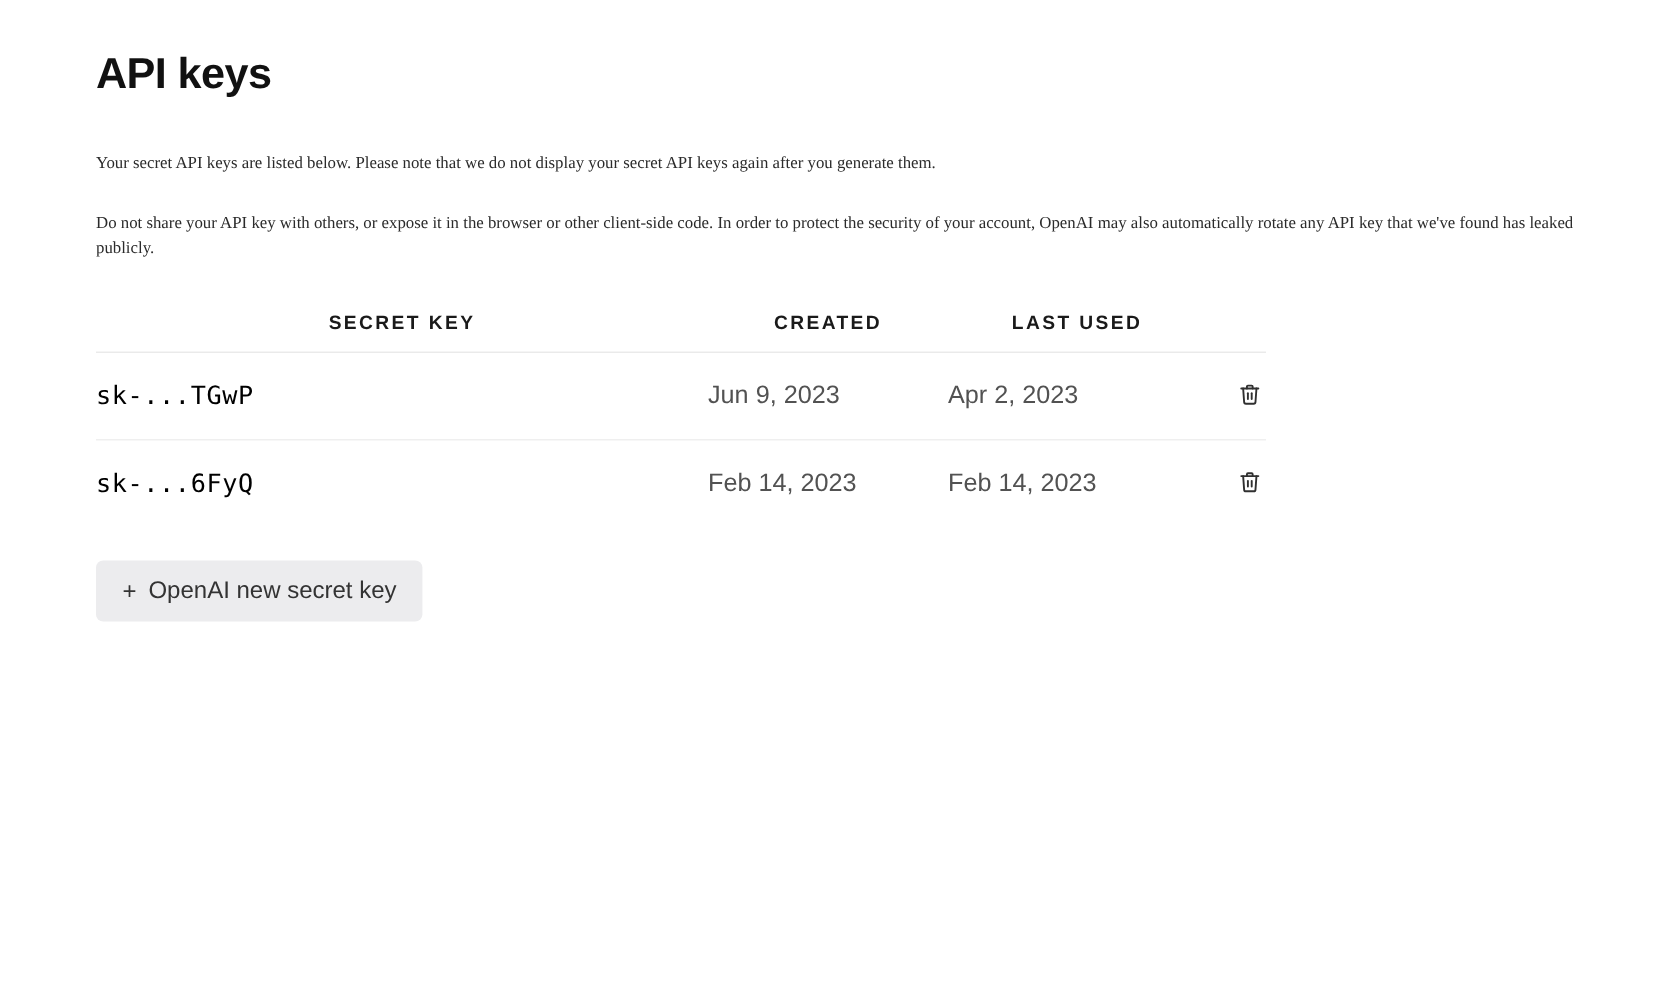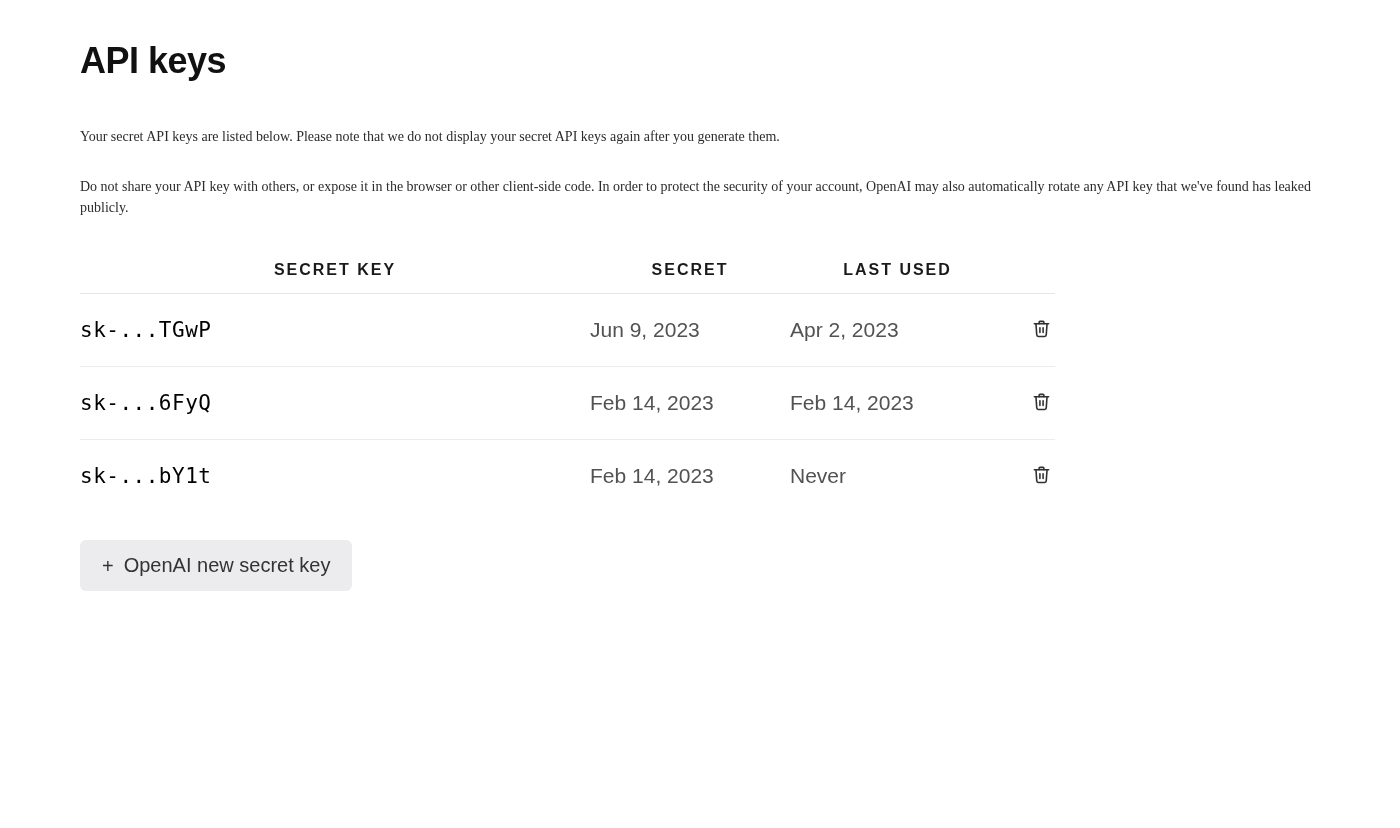--- a/index.html
+++ b/index.html
@@ -104,21 +104,21 @@
 
 <h1 class="page-title">API keys</h1>
 
 <p class="description">Your secret API keys are listed below. Please note that we do not display your secret API keys again after you generate them.</p>
 <p class="description">Do not share your API key with others, or expose it in the browser or other client-side code. In order to protect the security of your account, OpenAI may also automatically rotate any API key that we've found has leaked publicly.</p>
 
 <table class="keys-table">
   <thead>
     <tr>
       <th class="col-secret">SECRET KEY</th>
-      <th class="col-created">SECRET</th>
+      <th class="col-created">CREATED</th>
       <th class="col-lastused">LAST USED</th>
       <th class="col-actions"></th>
     </tr>
   </thead>
   <tbody>
     <tr>
       <td><span class="secret-key">sk-...TGwP</span></td>
       <td>Jun 9, 2023</td>
       <td>Apr 2, 2023</td>
       <td class="col-actions">
@@ -146,38 +146,20 @@
                 <polyline points="3 6 5 6 21 6"></polyline>
                 <path d="M19 6l-1 14a2 2 0 0 1-2 2H8a2 2 0 0 1-2-2L5 6"></path>
                 <path d="M10 11v6"></path>
                 <path d="M14 11v6"></path>
                 <path d="M9 6V4a1 1 0 0 1 1-1h4a1 1 0 0 1 1 1v2"></path>
               </svg>
           </span>
         </button>
       </td>
     </tr>
-    <tr>
-      <td><span class="secret-key">sk-...bY1t</span></td>
-      <td>Feb 14, 2023</td>
-      <td>Never</td>
-      <td class="col-actions">
-        <button class="delete-btn">
-          <span>
-            <svg viewBox="0 0 24 24" fill="none" stroke="currentColor" stroke-width="2" stroke-linecap="round" stroke-linejoin="round">
-                <polyline points="3 6 5 6 21 6"></polyline>
-                <path d="M19 6l-1 14a2 2 0 0 1-2 2H8a2 2 0 0 1-2-2L5 6"></path>
-                <path d="M10 11v6"></path>
-                <path d="M14 11v6"></path>
-                <path d="M9 6V4a1 1 0 0 1 1-1h4a1 1 0 0 1 1 1v2"></path>
-              </svg>
-          </span>
-        </button>
-      </td>
-    </tr>
   </tbody>
 </table>
 
 <button class="create-btn">
   <span class="plus-icon">+</span>
   <span>OpenAI new secret key</span>
 </button>
 
 
 

